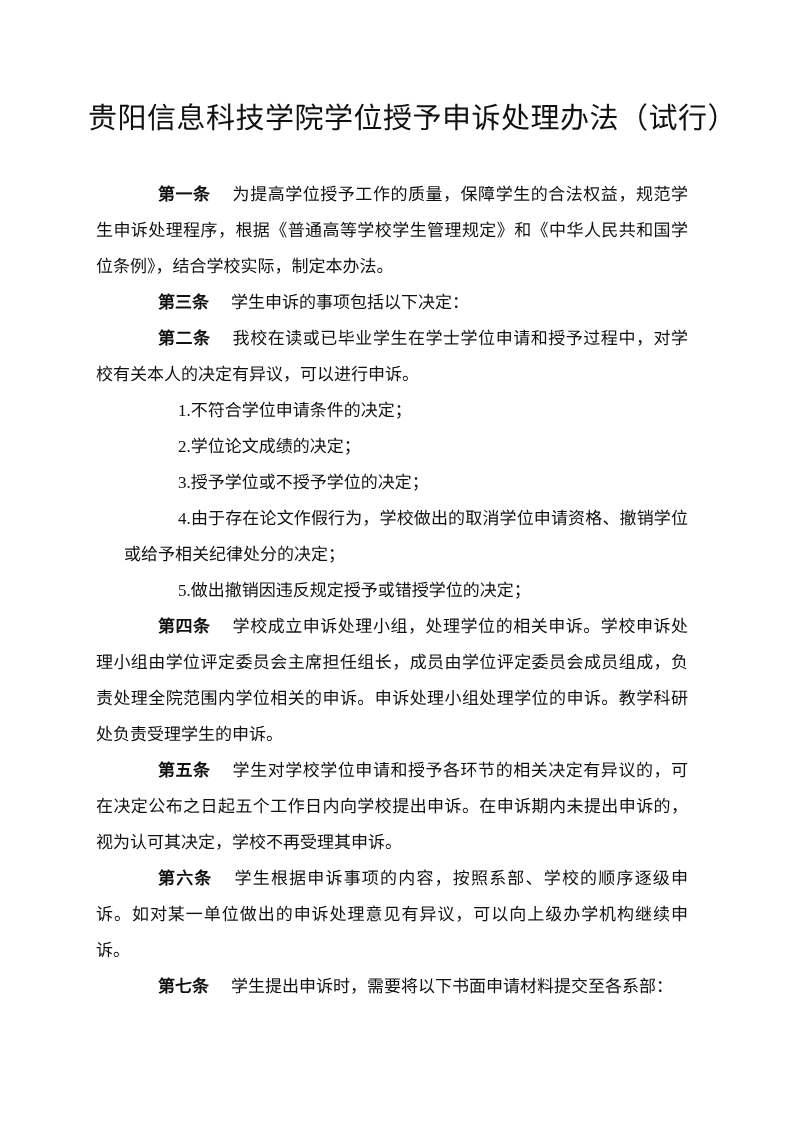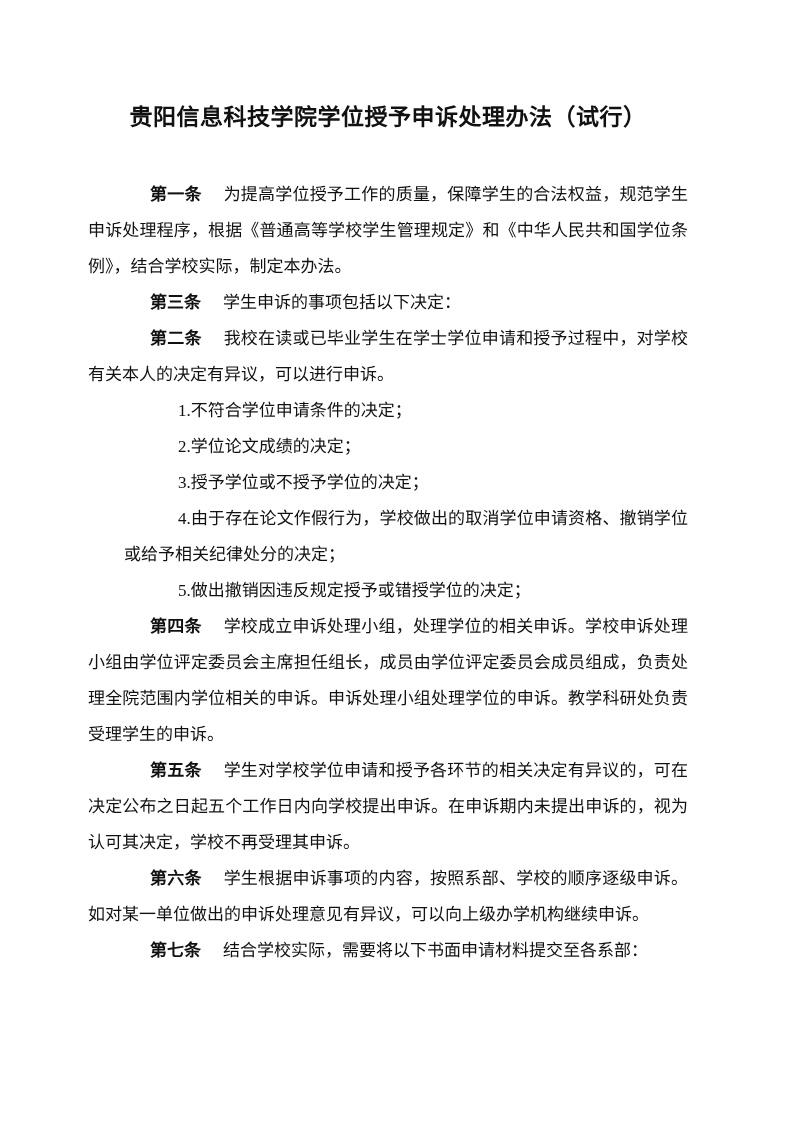--- a/index.html
+++ b/index.html
@@ -14,40 +14,41 @@
     margin: 0 auto;
     background: #ffffff;
     color: #111111;
     font-family: "Liberation Serif", "DejaVu Serif", serif;
     box-sizing: border-box;
     padding: 99px 105px 0 88px; 
     overflow: hidden;
   }
   .doc-title {
     margin: 0 0 40px 0;
-    font-size: 23px;
+    font-size: 29px;
     line-height: 38px;
-    font-weight: 700;
+    font-weight: 400;
     text-align: center;
     letter-spacing: 0.5px;
     white-space: nowrap;
   }
   .doc-body {
     width: 600px;
     font-size: 17px;
     line-height: 36px;
     text-align: justify;
     text-justify: inter-ideograph;
   }
   .para {
     margin: 0;
     padding: 0;
   }
   .para.article {
     text-indent: 62px; 
+    margin-left: 8px;
   }
   .para.item {
     text-indent: 54px; 
     margin-left: 36px;
   }
   .article-label {
     font-weight: 700;
     margin-right: 22px; 
   }
 </style>
@@ -61,15 +62,15 @@
       <p class="para article"><span class="article-label">第三条</span><span>学生申诉的事项包括以下决定：</span></p>
       <p class="para article"><span class="article-label">第二条</span><span>我校在读或已毕业学生在学士学位申请和授予过程中，对学校有关本人的决定有异议，可以进行申诉。</span></p>
       <p class="para item"><span>1.不符合学位申请条件的决定；</span></p>
       <p class="para item"><span>2.学位论文成绩的决定；</span></p>
       <p class="para item"><span>3.授予学位或不授予学位的决定；</span></p>
       <p class="para item"><span>4.由于存在论文作假行为，学校做出的取消学位申请资格、撤销学位或给予相关纪律处分的决定；</span></p>
       <p class="para item"><span>5.做出撤销因违反规定授予或错授学位的决定；</span></p>
       <p class="para article"><span class="article-label">第四条</span><span>学校成立申诉处理小组，处理学位的相关申诉。学校申诉处理小组由学位评定委员会主席担任组长，成员由学位评定委员会成员组成，负责处理全院范围内学位相关的申诉。申诉处理小组处理学位的申诉。教学科研处负责受理学生的申诉。</span></p>
       <p class="para article"><span class="article-label">第五条</span><span>学生对学校学位申请和授予各环节的相关决定有异议的，可在决定公布之日起五个工作日内向学校提出申诉。在申诉期内未提出申诉的，视为认可其决定，学校不再受理其申诉。</span></p>
       <p class="para article"><span class="article-label">第六条</span><span>学生根据申诉事项的内容，按照系部、学校的顺序逐级申诉。如对某一单位做出的申诉处理意见有异议，可以向上级办学机构继续申诉。</span></p>
-      <p class="para article"><span class="article-label">第七条</span><span>结合学校实际，需要将以下书面申请材料提交至各系部：</span></p>
+      <p class="para article"><span class="article-label">第七条</span><span>学生提出申诉时，需要将以下书面申请材料提交至各系部：</span></p>
     </div>
 </div>
 
 </body></html>

